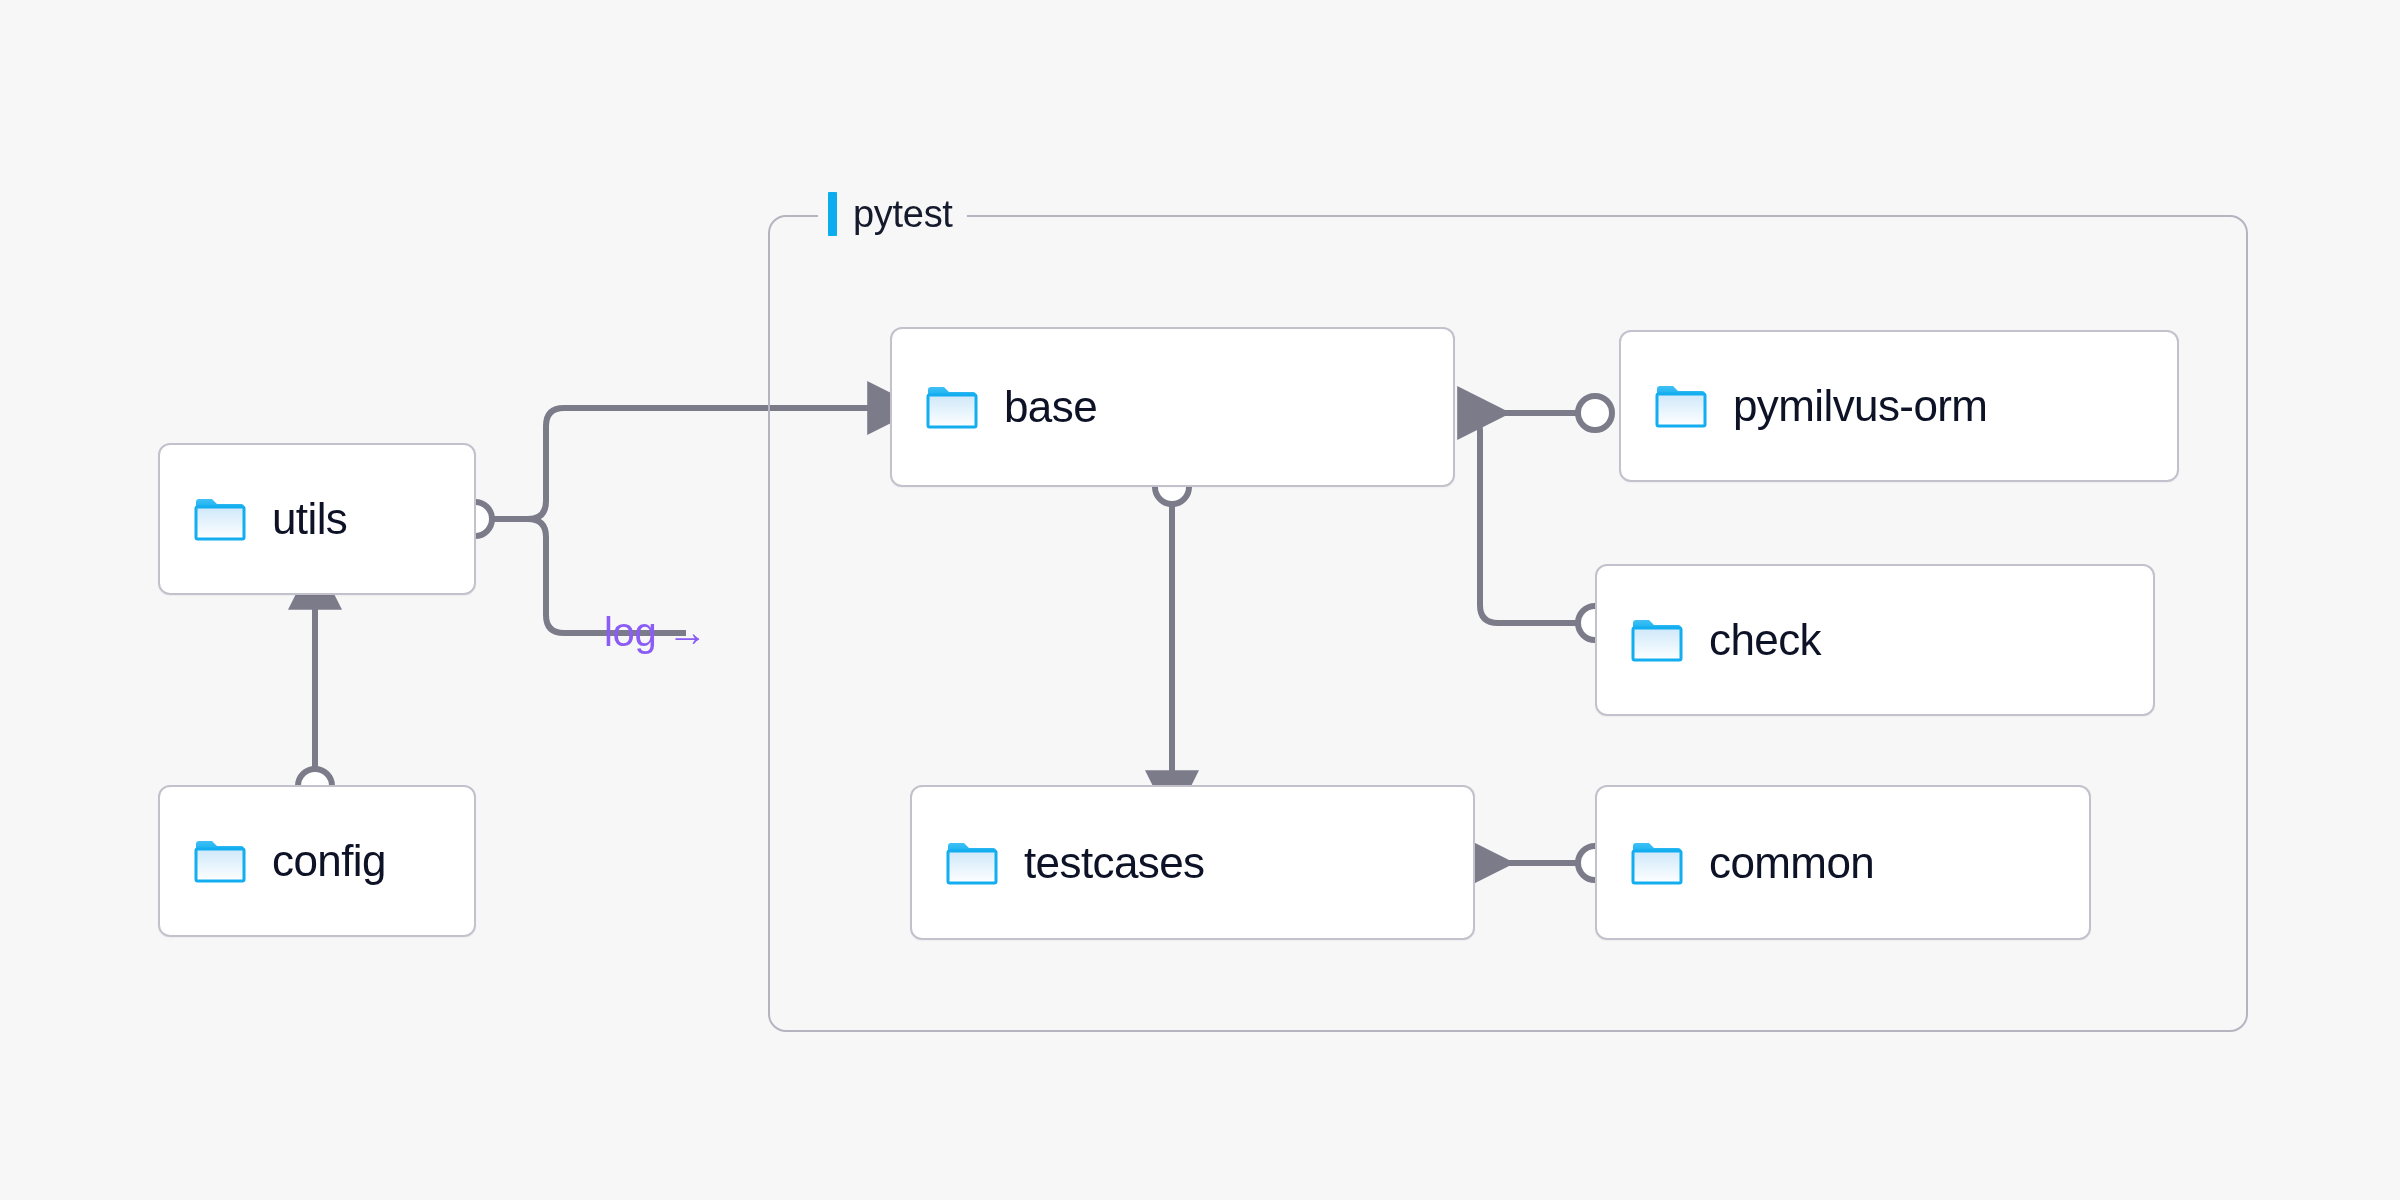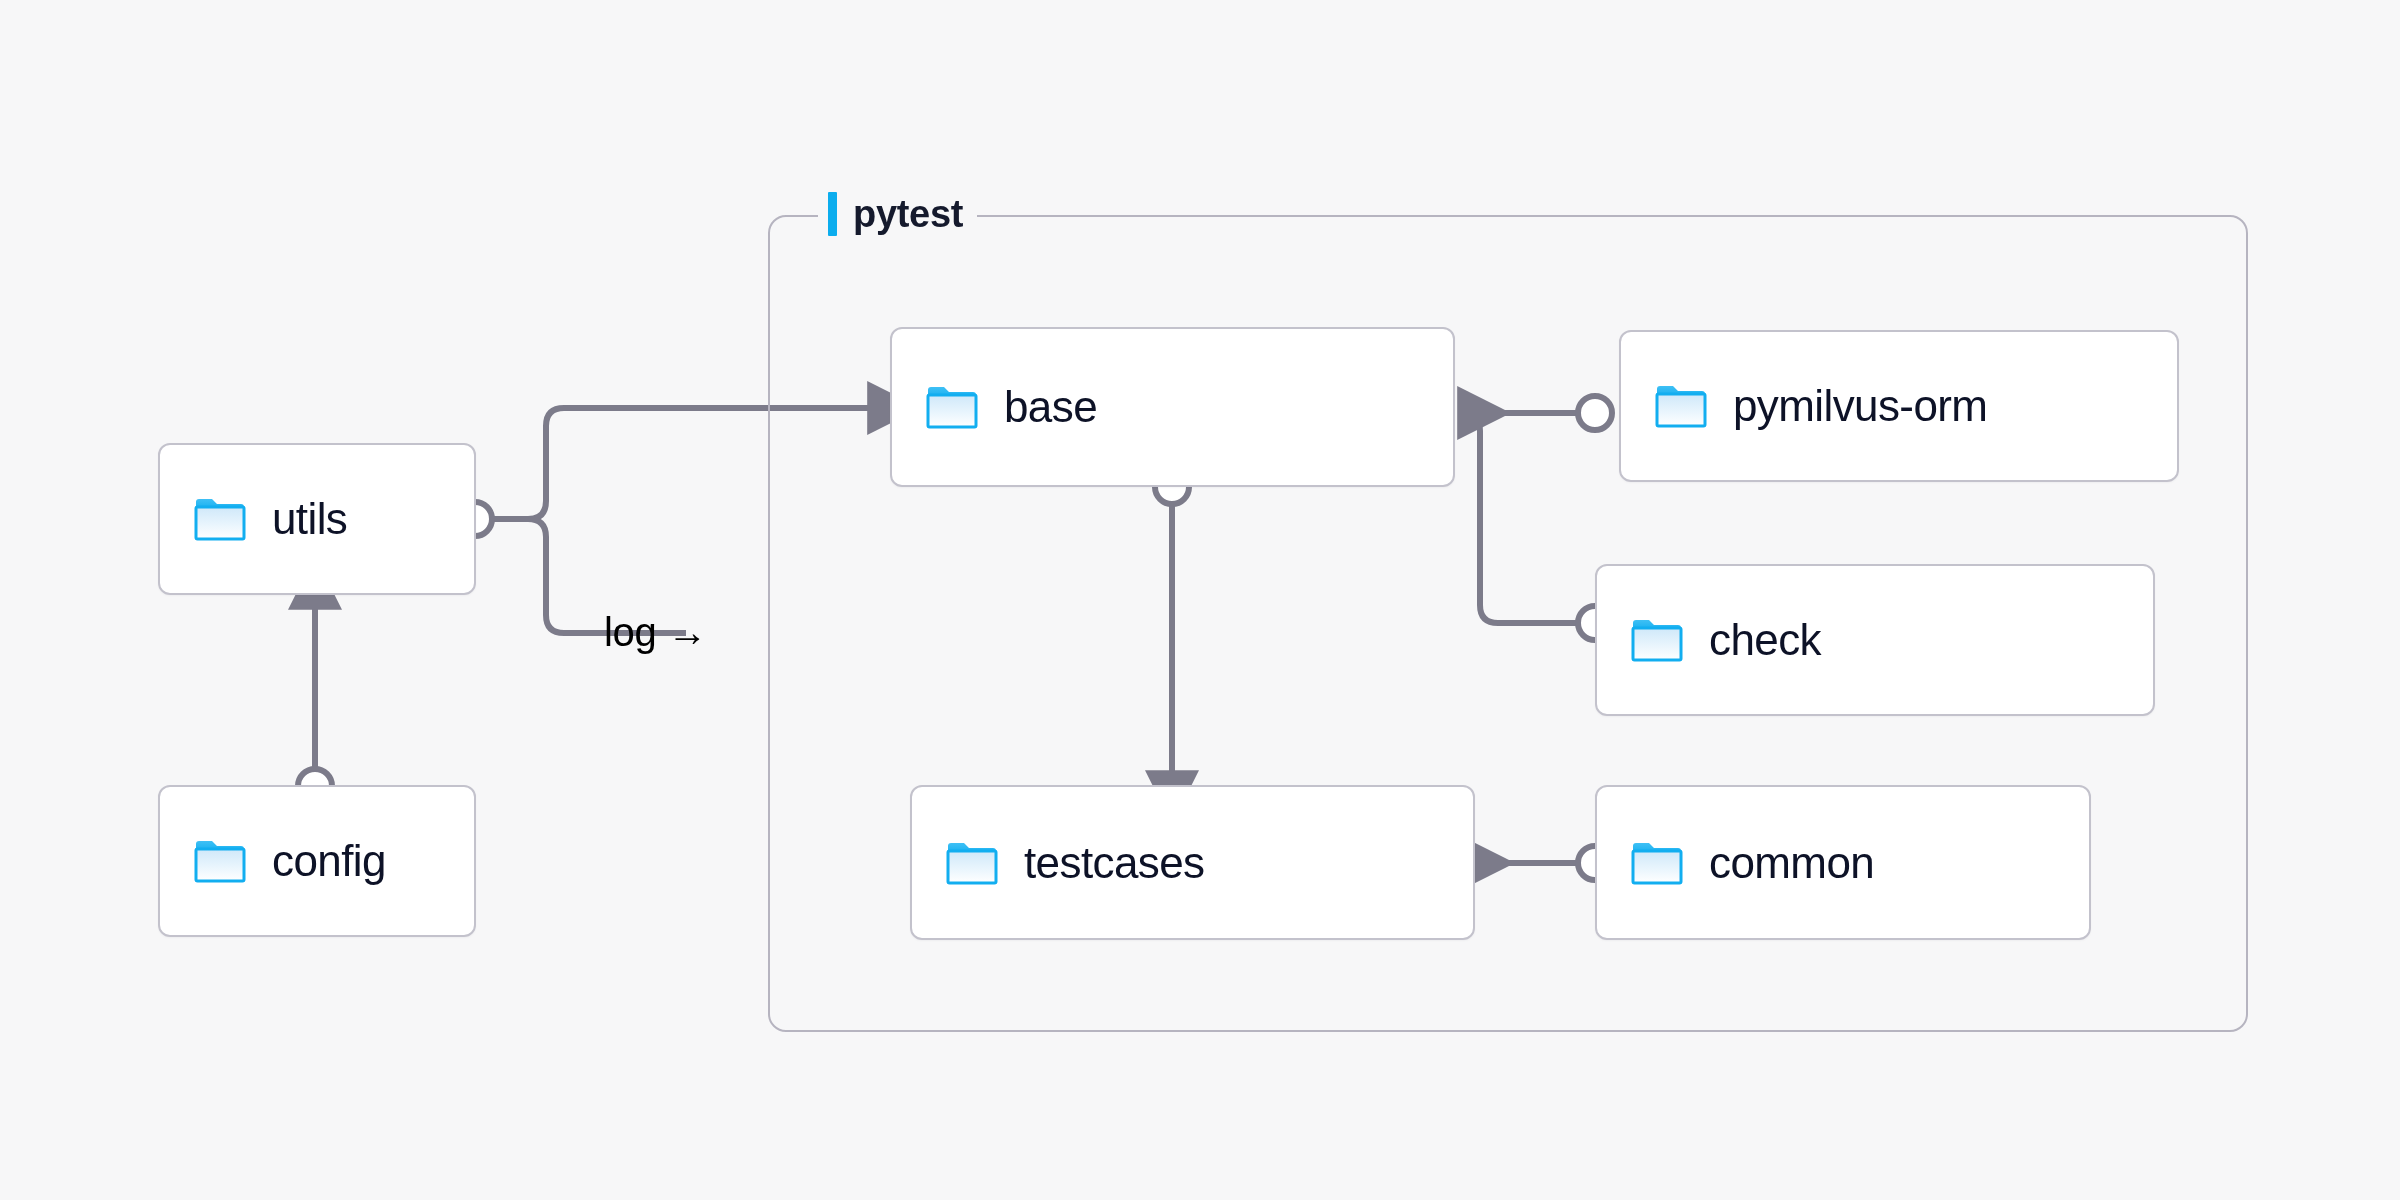--- a/index.html
+++ b/index.html
@@ -41,21 +41,20 @@
   }
   .group-label {
     position: absolute;
     display: flex;
     align-items: center;
     gap: 16px;
     background: #f7f7f8;
     padding: 0 14px 0 10px;
     height: 48px;
     box-sizing: border-box;
-    font-weight: bold;
   }
   .group-accent {
     width: 9px;
     height: 44px;
     background: #0cadee;
     border-radius: 1px;
     flex: none;
   }
   .group-label-text {
     font-size: 38px;
@@ -92,21 +91,21 @@
     width: 52px;
     height: 44px;
     flex: none;
   }
   .folder-icon svg { display: block; }
 
   
   .edge-label {
     position: absolute;
     font-size: 40px;
-    color: #000000;
+    color: #8b5cf6;
     letter-spacing: -0.3px;
     white-space: nowrap;
     line-height: 1;
   }
 </style>
 </head>
 <body>
 
 <div id="stage">
 

